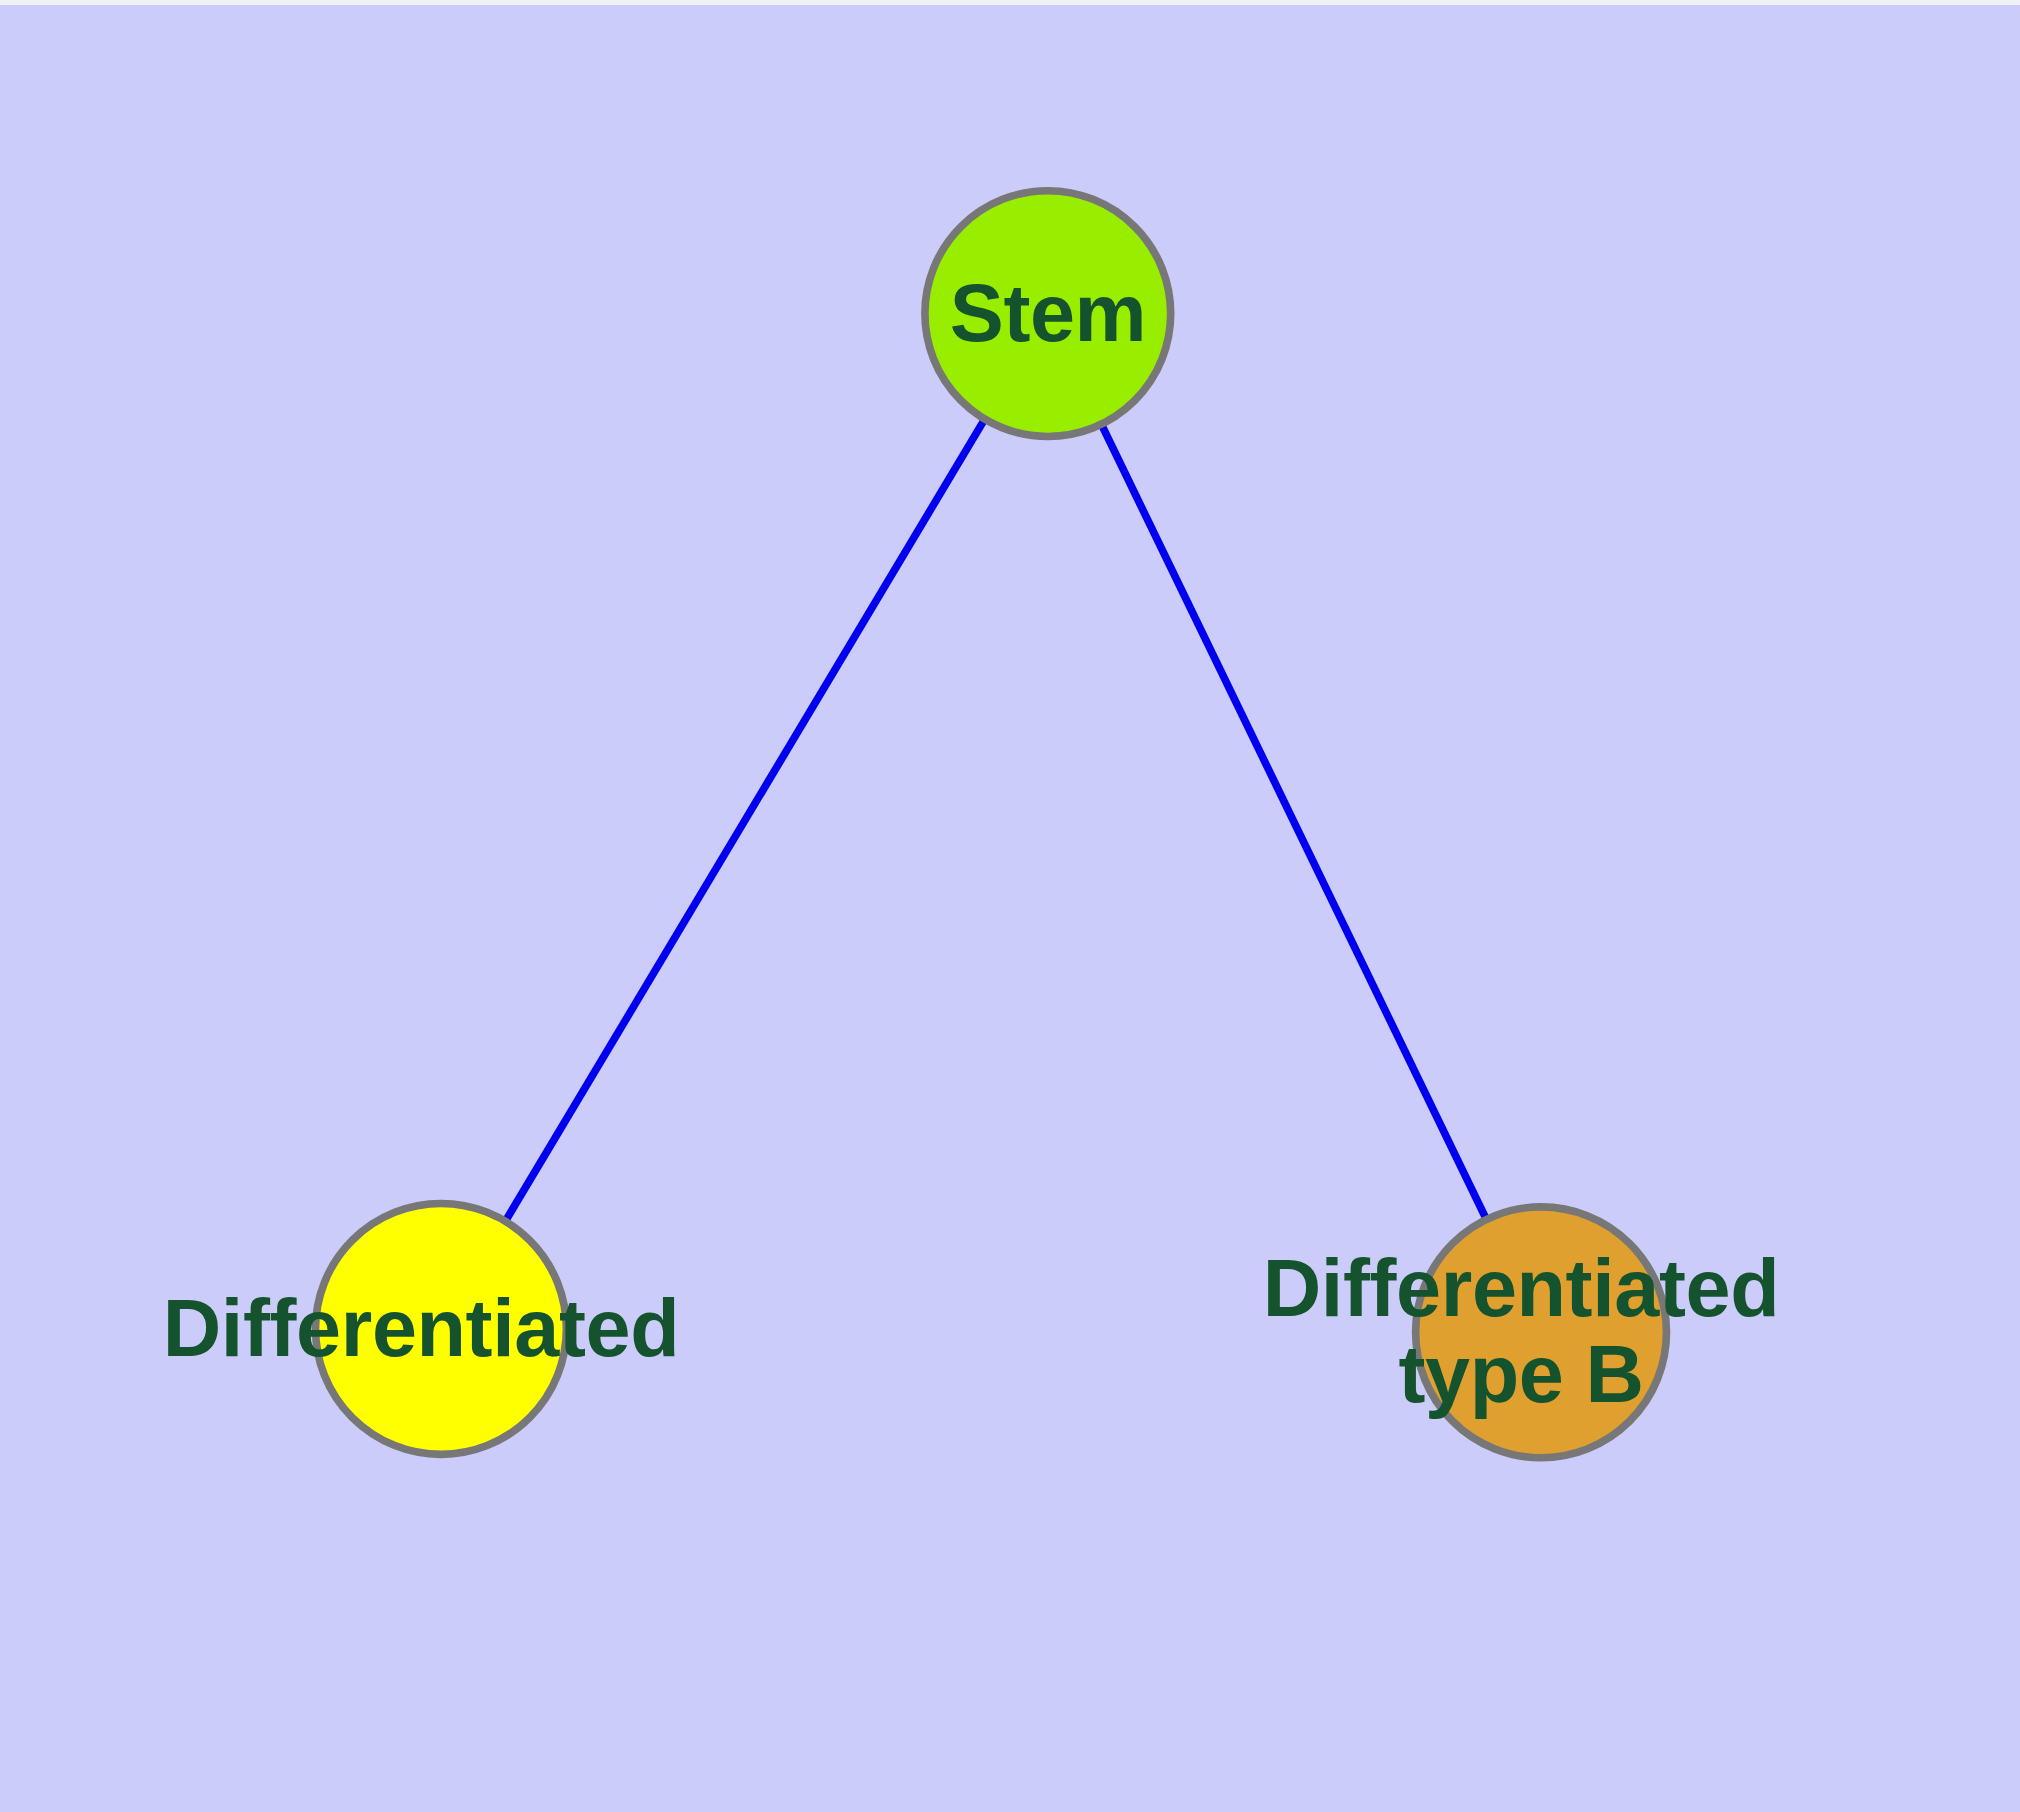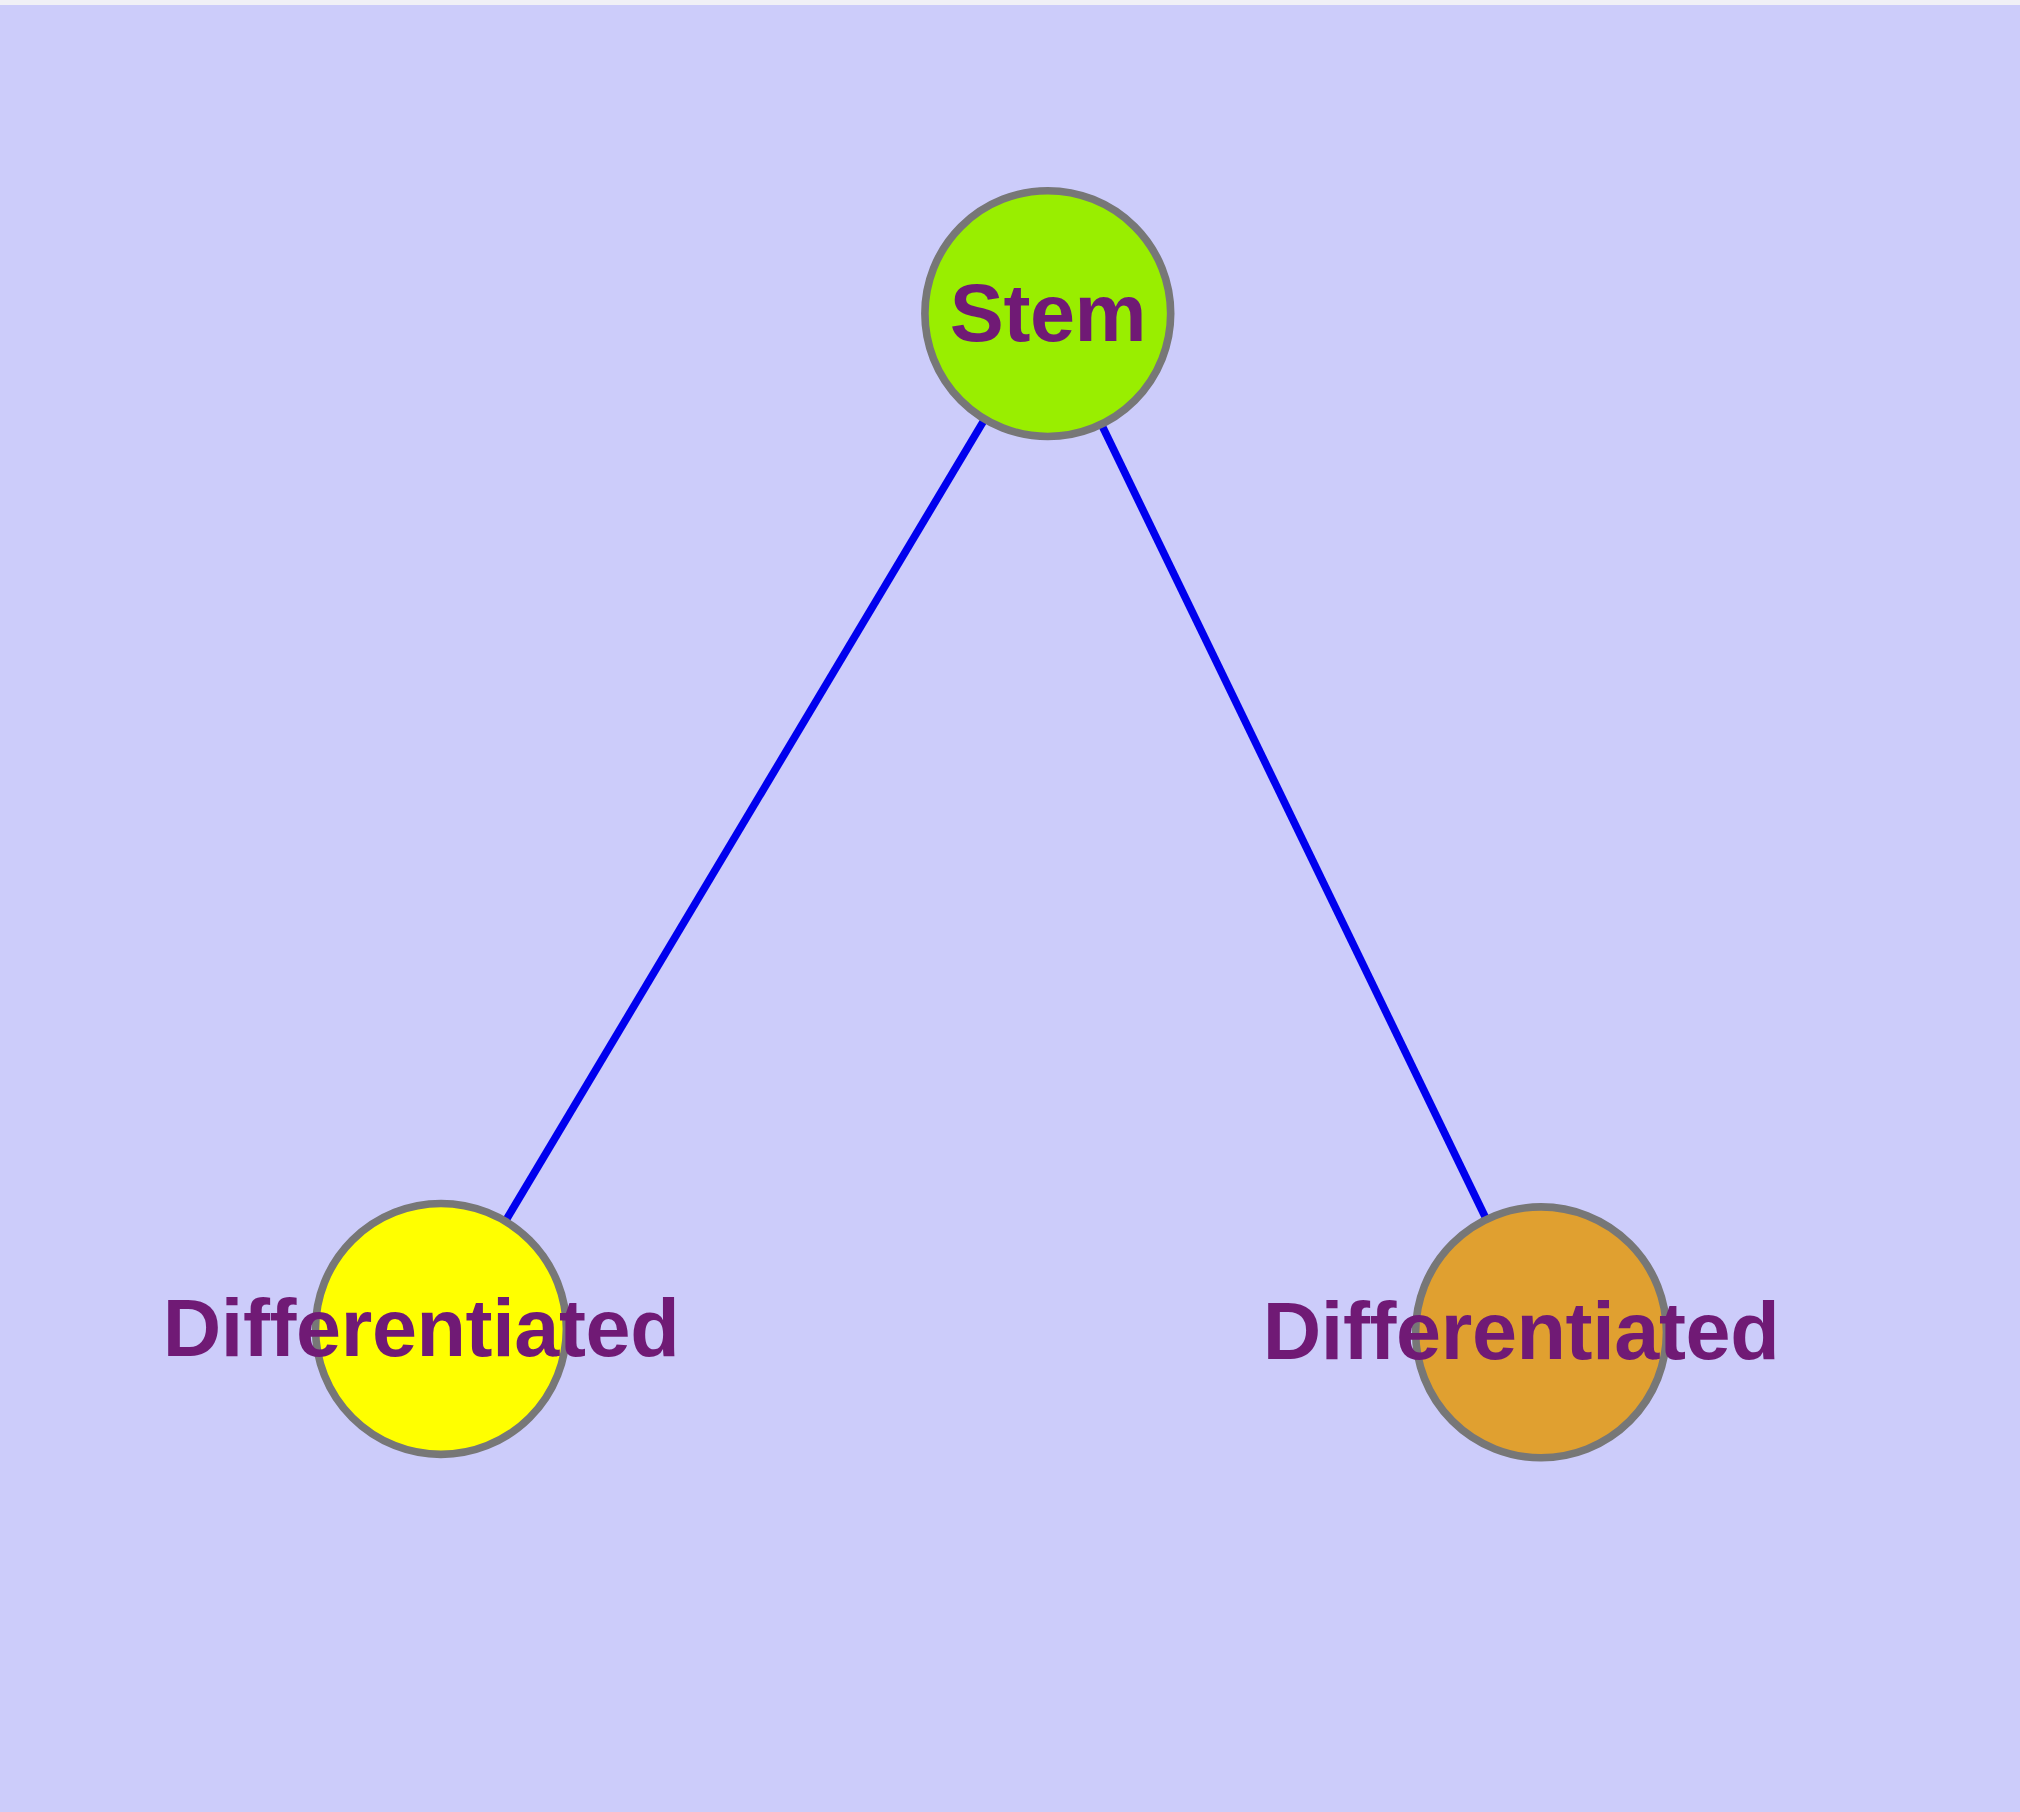--- a/index.html
+++ b/index.html
@@ -28,21 +28,21 @@
   #graph-svg {
     position: absolute;
     left: 0;
     top: 0;
     width: 2021px;
     height: 1812px;
   }
   .node-label {
     position: absolute;
     text-align: center;
-    color: #701a75;
+    color: #14532d;
     font-weight: bold;
     line-height: 1.06;
     white-space: nowrap;
     pointer-events: none;
     letter-spacing: -0.4px;
   }
   #label-stem {
     left: 1048px;
     top: 314px;
     transform: translate(-50%, -50%);
@@ -85,16 +85,17 @@
   <div id="label-stem" class="node-label">
     <div>Stem</div>
   </div>
 
   <div id="label-a" class="node-label">
     <div>Differentiated</div>
   </div>
 
   <div id="label-b" class="node-label">
     <div>Differentiated</div>
+    <div>type B</div>
   </div>
 
 </div>
 
 
 </body></html>

